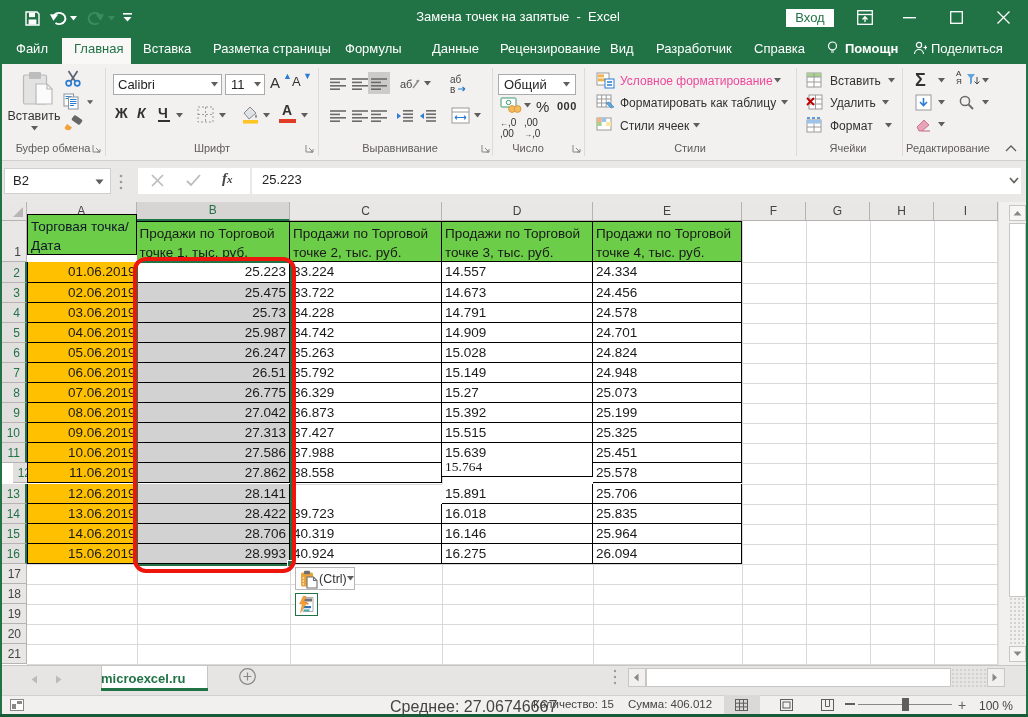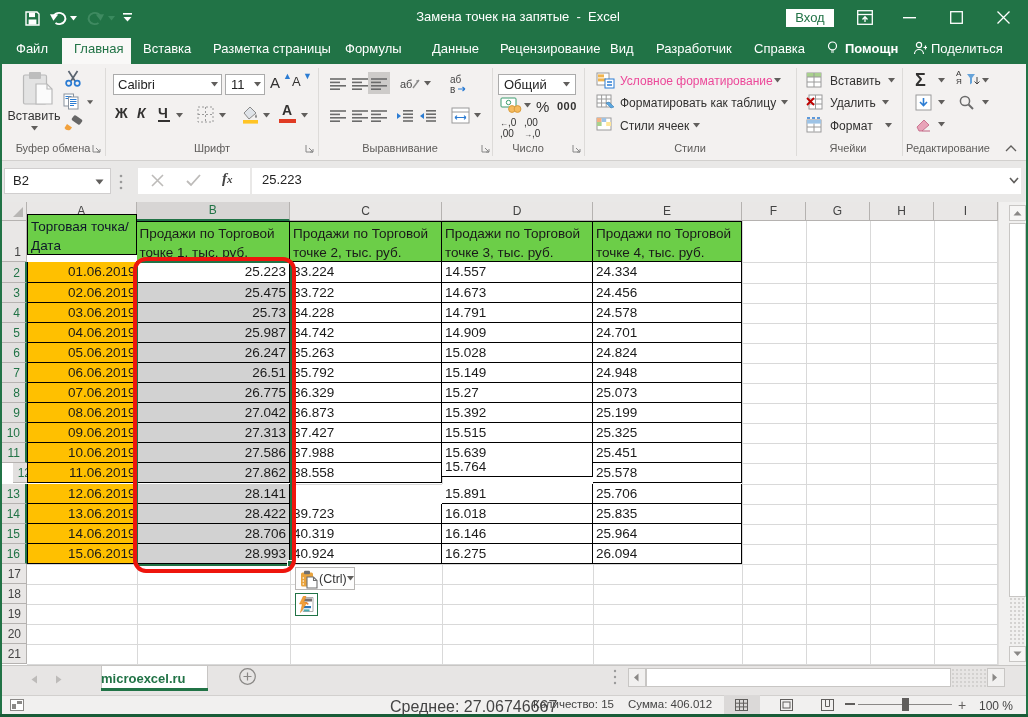--- a/index.html
+++ b/index.html
@@ -482,21 +482,21 @@
 <div style="position:absolute;left:442px;top:423.35px;width:151px;height:20.05px;background:#fff;border-right:1px solid #000;border-bottom:1px solid #000;font-size:13.5px;color:#1a1a1a;padding:2.0250000000000004px 0 0 3px;">15.515</div>
 <div style="position:absolute;left:593px;top:423.35px;width:149px;height:20.05px;background:#fff;border-right:1px solid #000;border-bottom:1px solid #000;font-size:13.5px;color:#1a1a1a;padding:2.0250000000000004px 0 0 3px;">25.325</div>
 <div style="position:absolute;left:27px;top:443.4px;width:109.5px;height:20.05px;background:#FFC000;border-right:1px solid #000;border-bottom:1px solid #000;border-left:1px solid #000;font-size:13.5px;color:#1a1a1a;text-align:right;padding:2.0250000000000004px 0px 0 0;">10.06.2019</div>
 <div style="position:absolute;left:136.5px;top:443.4px;width:153.5px;height:20.05px;background:#D2D2D2;border-right:1px solid #000;border-bottom:1px solid #000;font-size:13.5px;color:#1a1a1a;text-align:right;padding:2.0250000000000004px 3px 0 0;">27.586</div>
 <div style="position:absolute;left:290px;top:443.4px;width:152px;height:20.05px;background:#fff;border-right:1px solid #000;border-bottom:1px solid #000;font-size:13.5px;color:#1a1a1a;padding:2.0250000000000004px 0 0 3px;">37.988</div>
 <div style="position:absolute;left:442px;top:443.4px;width:151px;height:20.05px;background:#fff;border-right:1px solid #000;border-bottom:1px solid #000;font-size:13.5px;color:#1a1a1a;padding:2.0250000000000004px 0 0 3px;">15.639</div>
 <div style="position:absolute;left:593px;top:443.4px;width:149px;height:20.05px;background:#fff;border-right:1px solid #000;border-bottom:1px solid #000;font-size:13.5px;color:#1a1a1a;padding:2.0250000000000004px 0 0 3px;">25.451</div>
 <div style="position:absolute;left:27px;top:463.45000000000005px;width:109.5px;height:20.05px;background:#FFC000;border-right:1px solid #000;border-bottom:1px solid #000;border-left:1px solid #000;font-size:13.5px;color:#1a1a1a;text-align:right;padding:2.0250000000000004px 0px 0 0;">11.06.2019</div>
 <div style="position:absolute;left:136.5px;top:463.45000000000005px;width:153.5px;height:20.05px;background:#D2D2D2;border-right:1px solid #000;border-bottom:1px solid #000;font-size:13.5px;color:#1a1a1a;text-align:right;padding:2.0250000000000004px 3px 0 0;">27.862</div>
 <div style="position:absolute;left:290px;top:463.45000000000005px;width:152px;height:20.05px;background:#fff;border-right:1px solid #000;border-bottom:1px solid #000;font-size:13.5px;color:#1a1a1a;padding:2.0250000000000004px 0 0 3px;">38.558</div>
-<div style="position:absolute;left:442px;top:457px;width:151px;height:20.05px;background:#fff;border-right:1px solid #000;border-bottom:1px solid #000;font-size:13.5px;color:#1a1a1a;padding:2.0250000000000004px 0 0 3px;">15.764</div>
+<div style="position:absolute;left:442px;top:457px;width:151px;height:20.05px;background:#fff;border-right:1px solid #000;border-bottom:1px solid #000;font-size:13.5px;color:#1a1a1a;padding:2.0250000000000004px 0 0 3px;font-family:Liberation Serif, serif;">15.764</div>
 <div style="position:absolute;left:593px;top:463.45000000000005px;width:149px;height:20.05px;background:#fff;border-right:1px solid #000;border-bottom:1px solid #000;font-size:13.5px;color:#1a1a1a;padding:2.0250000000000004px 0 0 3px;">25.578</div>
 <div style="position:absolute;left:27px;top:483.5px;width:109.5px;height:20.05px;background:#FFC000;border-right:1px solid #000;border-bottom:1px solid #000;border-left:1px solid #000;font-size:13.5px;color:#1a1a1a;text-align:right;padding:2.0250000000000004px 0px 0 0;">12.06.2019</div>
 <div style="position:absolute;left:136.5px;top:483.5px;width:153.5px;height:20.05px;background:#D2D2D2;border-right:1px solid #000;border-bottom:1px solid #000;font-size:13.5px;color:#1a1a1a;text-align:right;padding:2.0250000000000004px 3px 0 0;">28.141</div>
 <div style="position:absolute;left:290px;top:483.5px;width:152px;height:20.05px;background:#fff;border-right:1px solid #000;border-bottom:1px solid #000;font-size:13.5px;color:#1a1a1a;padding:2.0250000000000004px 0 0 3px;margin-top:24px;">39.136</div>
 <div style="position:absolute;left:442px;top:483.5px;width:151px;height:20.05px;background:#fff;border-right:1px solid #000;border-bottom:1px solid #000;font-size:13.5px;color:#1a1a1a;padding:2.0250000000000004px 0 0 3px;">15.891</div>
 <div style="position:absolute;left:593px;top:483.5px;width:149px;height:20.05px;background:#fff;border-right:1px solid #000;border-bottom:1px solid #000;font-size:13.5px;color:#1a1a1a;padding:2.0250000000000004px 0 0 3px;">25.706</div>
 <div style="position:absolute;left:27px;top:503.55px;width:109.5px;height:20.05px;background:#FFC000;border-right:1px solid #000;border-bottom:1px solid #000;border-left:1px solid #000;font-size:13.5px;color:#1a1a1a;text-align:right;padding:2.0250000000000004px 0px 0 0;">13.06.2019</div>
 <div style="position:absolute;left:136.5px;top:503.55px;width:153.5px;height:20.05px;background:#D2D2D2;border-right:1px solid #000;border-bottom:1px solid #000;font-size:13.5px;color:#1a1a1a;text-align:right;padding:2.0250000000000004px 3px 0 0;">28.422</div>
 <div style="position:absolute;left:290px;top:503.55px;width:152px;height:20.05px;background:#fff;border-right:1px solid #000;border-bottom:1px solid #000;font-size:13.5px;color:#1a1a1a;padding:2.0250000000000004px 0 0 3px;">39.723</div>
 <div style="position:absolute;left:442px;top:503.55px;width:151px;height:20.05px;background:#fff;border-right:1px solid #000;border-bottom:1px solid #000;font-size:13.5px;color:#1a1a1a;padding:2.0250000000000004px 0 0 3px;">16.018</div>

